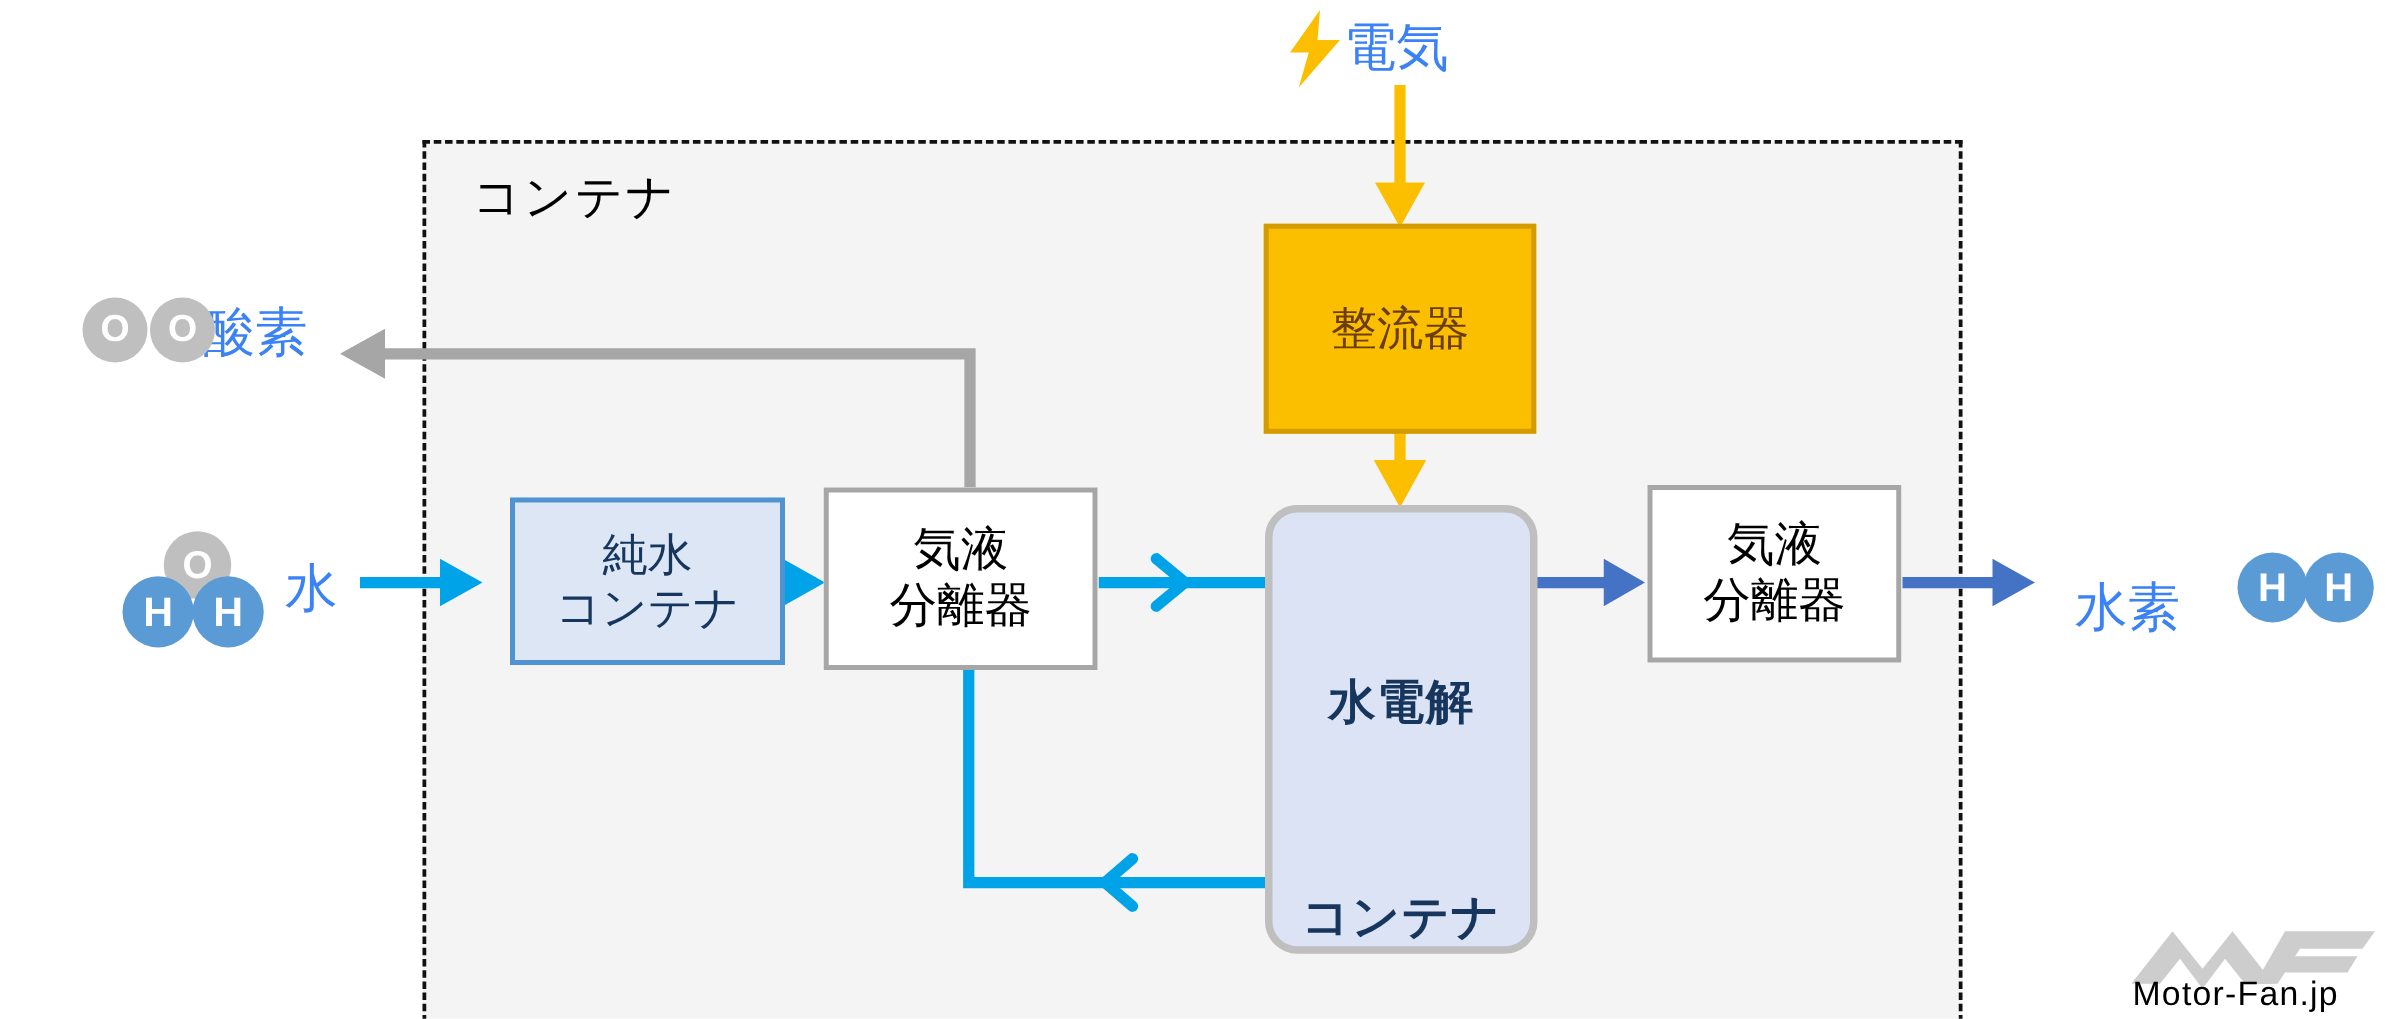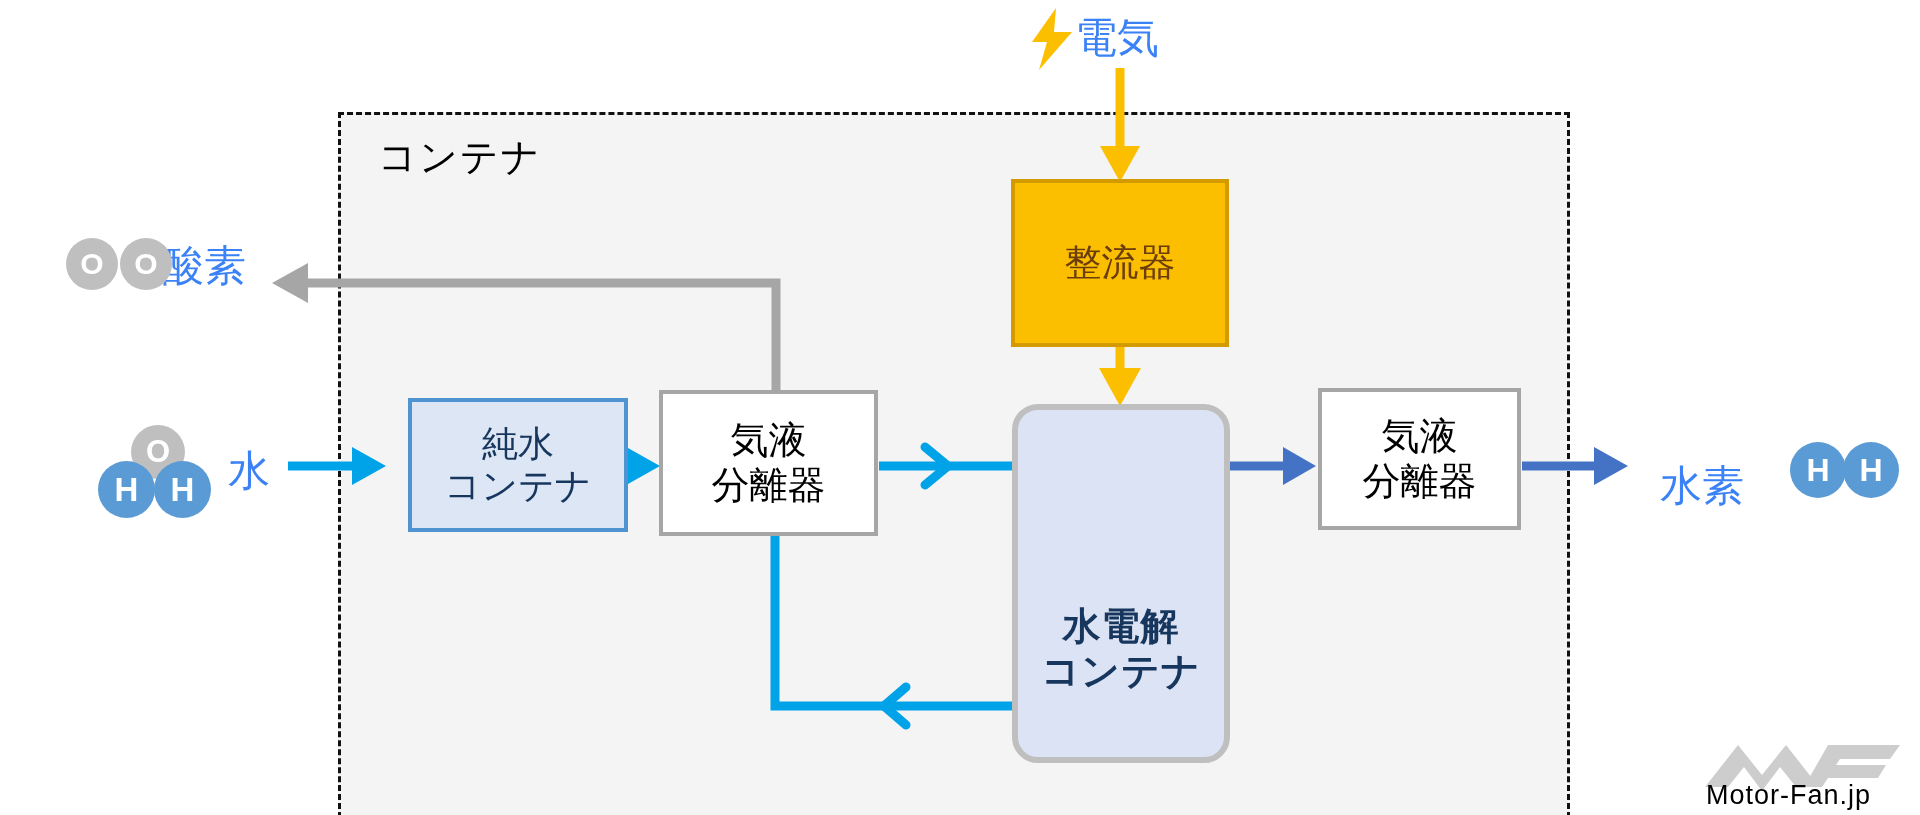--- a/index.html
+++ b/index.html
@@ -76,21 +76,21 @@
   }
   .node-stack {
     left: 1012px; top: 404px;
     width: 218px; height: 359px;
     background: #dbe3f4;
     border: 6px solid #bfbfbf;
     border-radius: 26px;
     color: #17365d;
     font-size: 38px;
     font-weight: bold;
-    justify-content: center;
+    justify-content: space-between;
     padding-top: 130px;
     letter-spacing: 1px;
   }
   .node-line { display: block; }
 
   
   .lbl {
     position: absolute;
     white-space: nowrap;
     color: #3b82f6;

